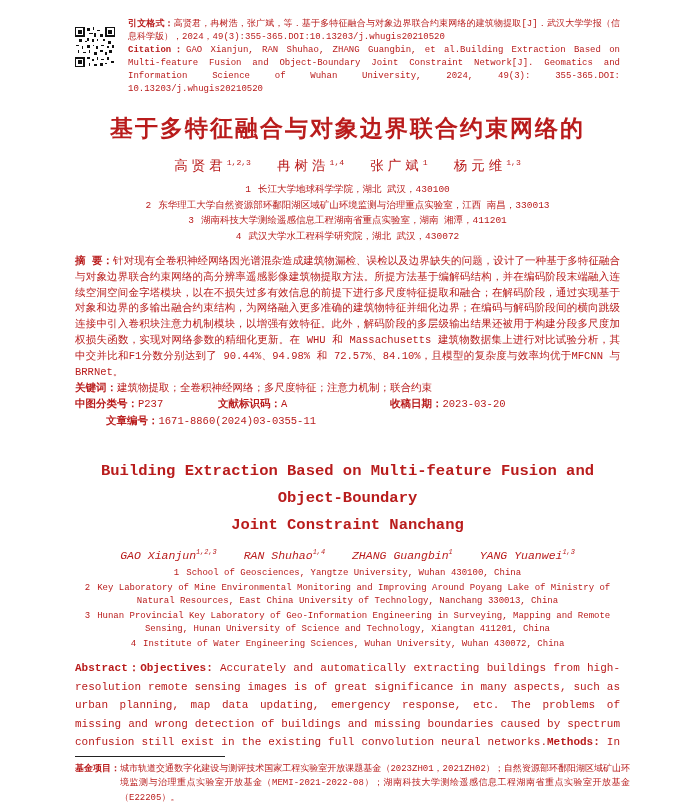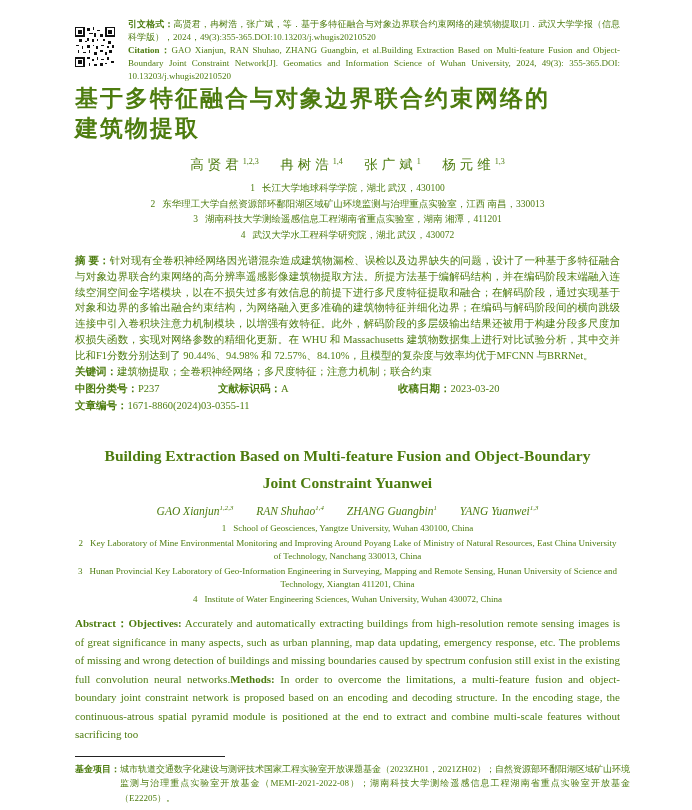--- a/index.html
+++ b/index.html
@@ -1,51 +1,51 @@
 <!DOCTYPE html>
 <html><head>
 <meta charset="utf-8">
 <style>
   * { margin:0; padding:0; box-sizing:border-box; }
   html,body { background:#e8e8e8; }
   .page {
     position:relative;
     width:692px; height:810px;
     background:#ffffff;
-    color:#4d7c0f;
-    font-family:Liberation Serif, serif;
+    color:#b91c1c;
+    font-family:Liberation Mono, monospace;
     padding:18px 72px 0 75px;
     overflow:hidden;
   }
   
   .cite-block { display:flex; gap:13px; }
   .qr { flex:0 0 40px; width:40px; height:40px; margin-top:9px; }
   .cite-text { flex:1; font-size:9px; line-height:13px; text-align:justify; }
   .cite-text p { margin:0; }
   .cite-text b { font-weight:700; }
   
   .title-cn {
-    margin-top:1px; text-align:left;
+    margin-top:19px; text-align:center;
     font-size:23px; font-weight:700; line-height:30px; letter-spacing:2px;
   }
   
   .authors-cn { margin-top:12px; text-align:center; font-size:13.5px; }
   .authors-cn .author { margin:0 9px; white-space:nowrap; }
   .authors-cn .nm { letter-spacing:4px; }
   sup { font-size:0.6em; }
   
   .affils-cn { margin-top:7px; font-size:9.5px; line-height:15.5px; text-align:center; }
   .affil-num { margin-right:7px; }
   
   .abstract-cn { margin-top:10px; font-size:10.5px; line-height:15.8px; text-align:justify; }
   .lblb { font-weight:700; }
   .keywords-cn { font-size:10.5px; line-height:16px; text-align:justify; }
   .meta-row { display:flex; font-size:10.5px; line-height:17px; }
-  .meta-row .m1 { width:143px; } .meta-row .m2 { width:172px; } .meta-row .m3 { flex:1;margin-left:8px; }
-  .meta-row .d1 { width:315px; } .meta-row .d2 { flex:1; }
+  .meta-row .m1 { width:143px; } .meta-row .m2 { width:172px; } .meta-row .m3 { flex:1; }
+  .meta-row .d1 { width:315px; } .meta-row .d2 { flex:1;margin-left:31px; }
   
   .title-en { margin-top:28px; text-align:center; font-size:15.5px; font-weight:700; line-height:27px; }
   .authors-en { margin-top:9px; text-align:center; font-size:11.5px; font-style:italic; }
   .authors-en .author { margin:0 10px; white-space:nowrap; }
   .affils-en { margin-top:5px; font-size:9px; line-height:13.5px; text-align:center; }
   .affils-en > div { margin-bottom:1px; }
   .abstract-en { margin-top:8px; font-size:11px; line-height:18.5px; text-align:justify; }
   .abstract-en b { font-weight:700; }
   
   .footnote { position:absolute; left:75px; right:62px; bottom:5px; background:#fff; }
@@ -117,21 +117,20 @@
       </svg>
     </div>
     <div class="cite-text">
       <p><b>引文格式：</b><span>高贤君，冉树浩，张广斌，等．基于多特征融合与对象边界联合约束网络的建筑物提取[J]．武汉大学学报（信息科学版），2024，49(3):355-365.DOI:10.13203/j.whugis20210520</span></p>
       <p><b>Citation：</b><span>GAO Xianjun, RAN Shuhao, ZHANG Guangbin, et al.Building Extraction Based on Multi-feature Fusion and Object-Boundary Joint Constraint Network[J]. Geomatics and Information Science of Wuhan University, 2024, 49(3): 355-365.DOI: 10.13203/j.whugis20210520</span></p>
     </div>
   </header>
 
   <h1 class="title-cn">
     <span>基于多特征融合与对象边界联合约束网络的</span><br>
-    <span>建筑物提取</span>
   </h1>
 
   <div class="authors-cn">
     <span class="author"><span class="nm">高贤君</span><sup>1,2,3</sup></span>
     <span class="author"><span class="nm">冉树浩</span><sup>1,4</sup></span>
     <span class="author"><span class="nm">张广斌</span><sup>1</sup></span>
     <span class="author"><span class="nm">杨元维</span><sup>1,3</sup></span>
   </div>
 
   <div class="affils-cn">
@@ -150,21 +149,21 @@
     <span class="m2"><b class="lblb">文献标识码：</b><span>A</span></span>
     <span class="m3"><b class="lblb">收稿日期：</b><span>2023-03-20</span></span>
   </div>
 
   <div class="meta-row">
     <span class="d2"><b class="lblb">文章编号：</b><span>1671-8860(2024)03-0355-11</span></span>
   </div>
 
   <h2 class="title-en">
     <span>Building Extraction Based on Multi-feature Fusion and Object-Boundary</span><br>
-    <span>Joint Constraint Yuanwei</span>
+    <span>Joint Constraint Nanchang</span>
   </h2>
 
   <div class="authors-en">
     <span class="author"><span>GAO Xianjun</span><sup>1,2,3</sup></span>
     <span class="author"><span>RAN Shuhao</span><sup>1,4</sup></span>
     <span class="author"><span>ZHANG Guangbin</span><sup>1</sup></span>
     <span class="author"><span>YANG Yuanwei</span><sup>1,3</sup></span>
   </div>
 
   <div class="affils-en">

